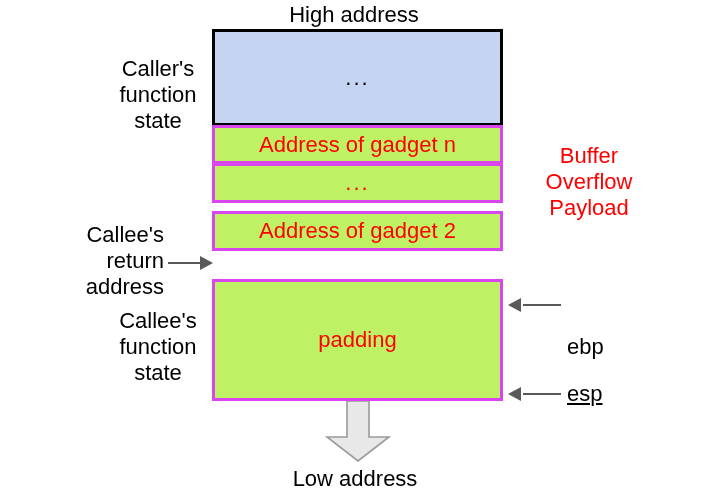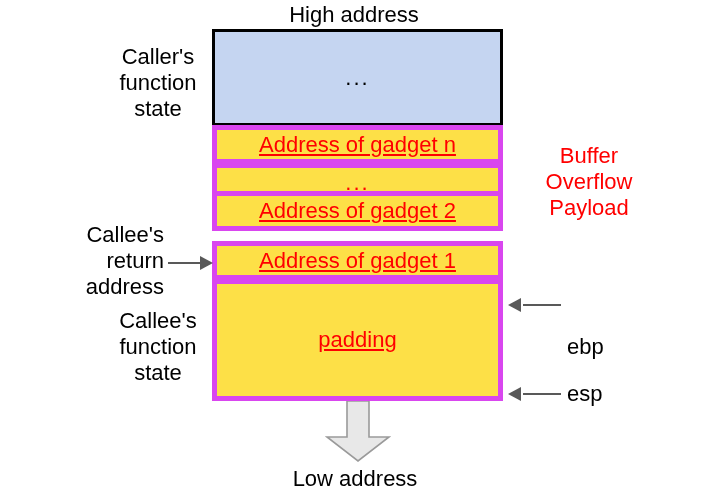--- a/index.html
+++ b/index.html
@@ -65,21 +65,21 @@
   
   #payload-label {
     left: 524px; top: 143px;
     width: 130px;
     text-align: center;
   }
   #ebp-label {
     left: 567px; top: 292px; margin-top: 42px;
   }
   #esp-label {
-    left: 567px; top: 381px;
+    left: 567px; top: 381px; text-decoration: underline;
   }
 
   
   #stack {
     position: absolute;
     left: 212px;
     top: 29px;
     width: 291px;
     height: 372px;
   }
@@ -95,28 +95,27 @@
     white-space: pre;
   }
   #cell-caller-state {
     top: 0px;
     height: 97px;
     background: #C5D5F1;
     border: 3px solid #000000;
     color: #000000;
   }
   .payload-cell {
-    background: #fde047;
-    border: 5px solid #d946ef;
+    background: #bef264;
+    border: 3px solid #d946ef;
     color: #FF0000;
-    text-decoration: underline;
   }
   #cell-gadget-n  { top: 96px;  height: 39px; }
   #cell-ellipsis  { top: 134px; height: 40px; }
-  #cell-gadget-2  { top: 162px; height: 40px; }
+  #cell-gadget-2  { top: 182px; height: 40px; }
   #cell-gadget-1  { top: 212px; height: 39px; }
   #cell-padding   { top: 250px; height: 122px; align-items: center; }
 
   .ellipsis-dots {
     letter-spacing: 2px;
     font-size: 22px;
   }
 
   
   .arrow-line {
@@ -160,21 +159,21 @@
 </head>
 <body>
 
 <div id="stage">
 
   <div class="txt" id="high-address-label">High address</div>
 
   <div class="txt" id="low-address-label">Low address</div>
 
 
-  <div class="txt" id="callers-state-label" style="white-space: pre-line;">Caller's
+  <div class="txt" id="callers-state-label" style="white-space: pre-line; margin-top: 12px;">Caller's
 function
 state</div>
 
   <div class="txt" id="callee-return-label" style="white-space: pre-line;">Callee's
 return
 address</div>
 
   <div class="txt" id="callees-state-label" style="white-space: pre-line;">Callee's
 function
 state</div>
@@ -198,23 +197,20 @@
     </div>
 
     <div class="cell payload-cell" id="cell-ellipsis">
       <span class="ellipsis-dots">...</span>
     </div>
 
     <div class="cell payload-cell" id="cell-gadget-2">
       <span>Address of gadget 2</span>
     </div>
 
-    <div class="cell payload-cell" id="cell-gadget-1">
-      <span>Address of gadget 1</span>
-    </div>
 
     <div class="cell payload-cell" id="cell-padding">
       <span>padding</span>
     </div>
 
   </div>
 
   <div class="arrow-line" id="arrow-return"></div>
   <div class="arrow-head head-right" id="arrow-return-head"></div>
 

